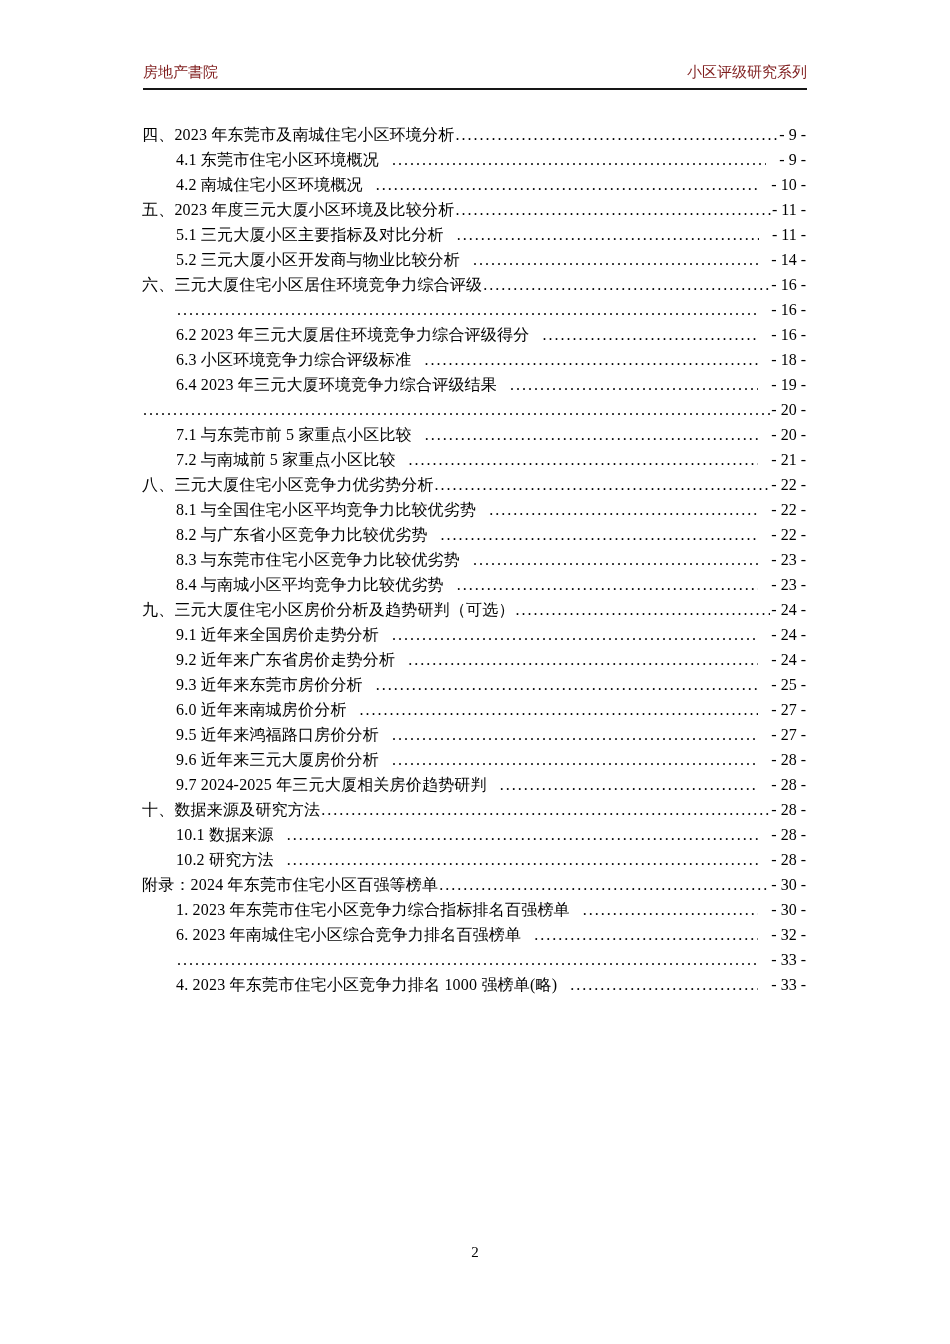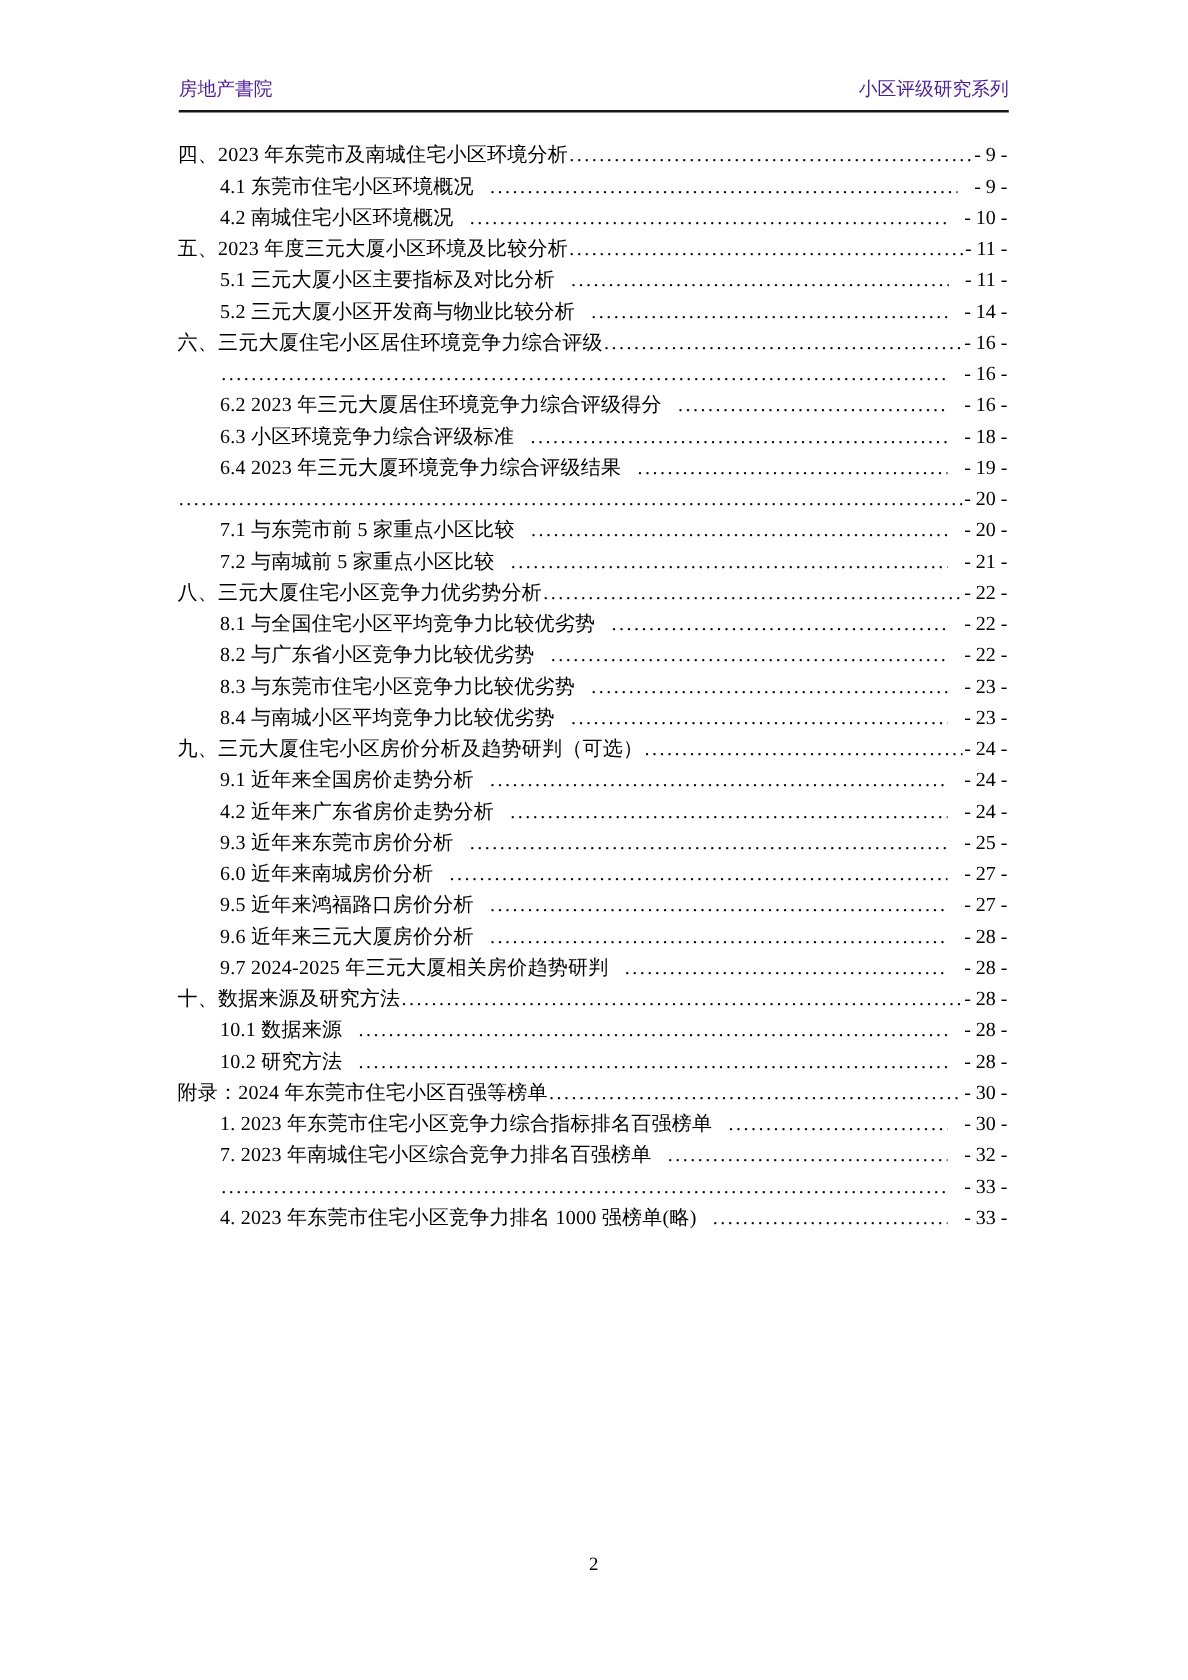--- a/index.html
+++ b/index.html
@@ -17,30 +17,30 @@
     position: absolute;
     left: 143px;
     right: 143px;
     top: 63px;
     display: flex;
     justify-content: space-between;
     align-items: flex-end;
     font-family: "Liberation Sans", sans-serif;
     font-size: 15px;
     line-height: 18px;
-    color: #4c1d95;
+    color: #7f1d1d;
     border-bottom: 2px solid #161616;
     padding-bottom: 7px;
   }
   
   .toc {
     position: absolute;
     left: 142px;
     width: 664px;
-    top: 112px;
+    top: 122px;
     font-size: 16px;
   }
   .toc-row {
     display: flex;
     align-items: baseline;
     height: 25px;
     line-height: 25px;
     white-space: nowrap;
   }
   .toc-row.level2 { padding-left: 34px; gap: 12px; }
@@ -178,21 +178,21 @@
         <span class="toc-title">九、三元大厦住宅小区房价分析及趋势研判（可选）</span>
         <span class="toc-leader"></span>
         <span class="toc-page">- 24 -</span>
       </div>
       <div class="toc-row level2">
         <span class="toc-title">9.1 近年来全国房价走势分析</span>
         <span class="toc-leader"></span>
         <span class="toc-page">- 24 -</span>
       </div>
       <div class="toc-row level2">
-        <span class="toc-title">4.2 近年来广东省房价走势分析</span>
+        <span class="toc-title">9.2 近年来广东省房价走势分析</span>
         <span class="toc-leader"></span>
         <span class="toc-page">- 24 -</span>
       </div>
       <div class="toc-row level2">
         <span class="toc-title">9.3 近年来东莞市房价分析</span>
         <span class="toc-leader"></span>
         <span class="toc-page">- 25 -</span>
       </div>
       <div class="toc-row level2">
         <span class="toc-title">6.0 近年来南城房价分析</span>
@@ -233,21 +233,21 @@
         <span class="toc-title">附录：2024 年东莞市住宅小区百强等榜单</span>
         <span class="toc-leader"></span>
         <span class="toc-page">- 30 -</span>
       </div>
       <div class="toc-row level2">
         <span class="toc-title">1. 2023 年东莞市住宅小区竞争力综合指标排名百强榜单</span>
         <span class="toc-leader"></span>
         <span class="toc-page">- 30 -</span>
       </div>
       <div class="toc-row level2">
-        <span class="toc-title">7. 2023 年南城住宅小区综合竞争力排名百强榜单</span>
+        <span class="toc-title">6. 2023 年南城住宅小区综合竞争力排名百强榜单</span>
         <span class="toc-leader"></span>
         <span class="toc-page">- 32 -</span>
       </div>
       <div class="toc-row level2">
         <span class="toc-leader"></span>
         <span class="toc-page">- 33 -</span>
       </div>
       <div class="toc-row level2">
         <span class="toc-title">4. 2023 年东莞市住宅小区竞争力排名 1000 强榜单(略)</span>
         <span class="toc-leader"></span>

